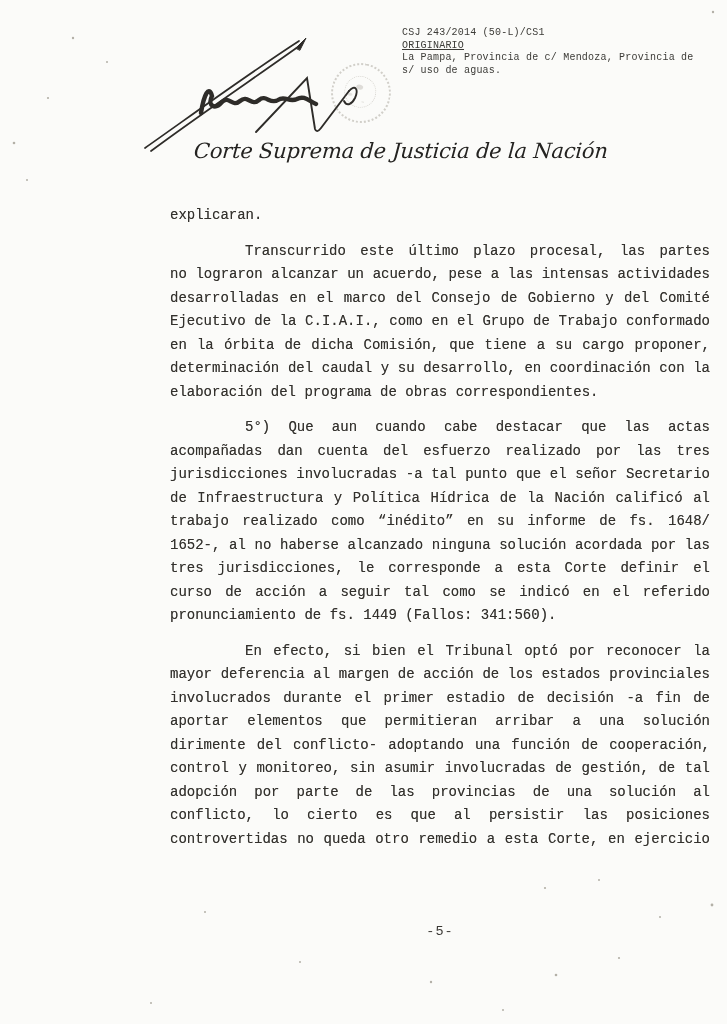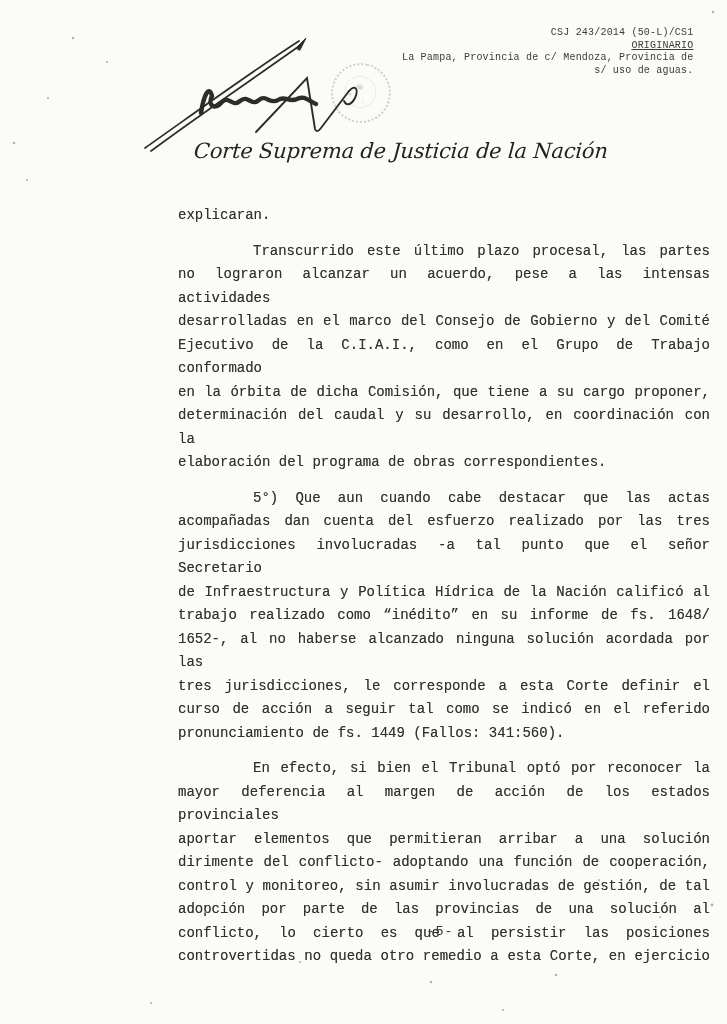--- a/index.html
+++ b/index.html
@@ -15,21 +15,20 @@
   
   .case-header {
     position: absolute;
     left: 402px;
     top: 27px;
     font-size: 10px;
     line-height: 12.5px;
     color: #3c3b37;
     letter-spacing: 0.2px;
     white-space: nowrap;
-    text-align: right;
   }
   .case-header .underlined { text-decoration: underline; }
   
   .signature-svg {
     position: absolute;
     left: 60px;
     top: 10px;
     width: 350px;
     height: 150px;
   }
@@ -83,21 +82,21 @@
   .doc-body {
     position: absolute;
     left: 170px;
     top: 204px;
     width: 540px;
     font-size: 14px;
     line-height: 23.5px;
     text-shadow: 0 0 0.5px rgba(51, 49, 45, 0.55);
   }
   .paragraph + .paragraph { margin-top: 12px; }
-  .line { text-align: left; margin-left: 8px; }
+  .line { text-align: left; }
   .line.justify { text-align: justify; text-align-last: justify; }
   .line.indent { padding-left: 75px; }
   
   .page-number {
     position: absolute;
     left: 170px;
     top: 924px;
     width: 540px;
     text-align: center;
     font-size: 13.5px;
@@ -160,20 +159,21 @@
         <div class="line justify">de Infraestructura y Política Hídrica de la Nación calificó al</div>
         <div class="line justify">trabajo realizado como “inédito” en su informe de fs. 1648/</div>
         <div class="line justify">1652-, al no haberse alcanzado ninguna solución acordada por las</div>
         <div class="line justify">tres jurisdicciones, le corresponde a esta Corte definir el</div>
         <div class="line justify">curso de acción a seguir tal como se indicó en el referido</div>
         <div class="line">pronunciamiento de fs. 1449 (Fallos: 341:560).</div>
       </div>
       <div class="paragraph">
         <div class="line indent justify">En efecto, si bien el Tribunal optó por reconocer la</div>
         <div class="line justify">mayor deferencia al margen de acción de los estados provinciales</div>
+        <div class="line justify">involucrados durante el primer estadio de decisión -a fin de</div>
         <div class="line justify">aportar elementos que permitieran arribar a una solución</div>
         <div class="line justify">dirimente del conflicto- adoptando una función de cooperación,</div>
         <div class="line justify">control y monitoreo, sin asumir involucradas de gestión, de tal</div>
         <div class="line justify">adopción por parte de las provincias de una solución al</div>
         <div class="line justify">conflicto, lo cierto es que al persistir las posiciones</div>
         <div class="line justify">controvertidas no queda otro remedio a esta Corte, en ejercicio</div>
       </div>
     </div>
 
   <div class="page-number">-5-</div>

